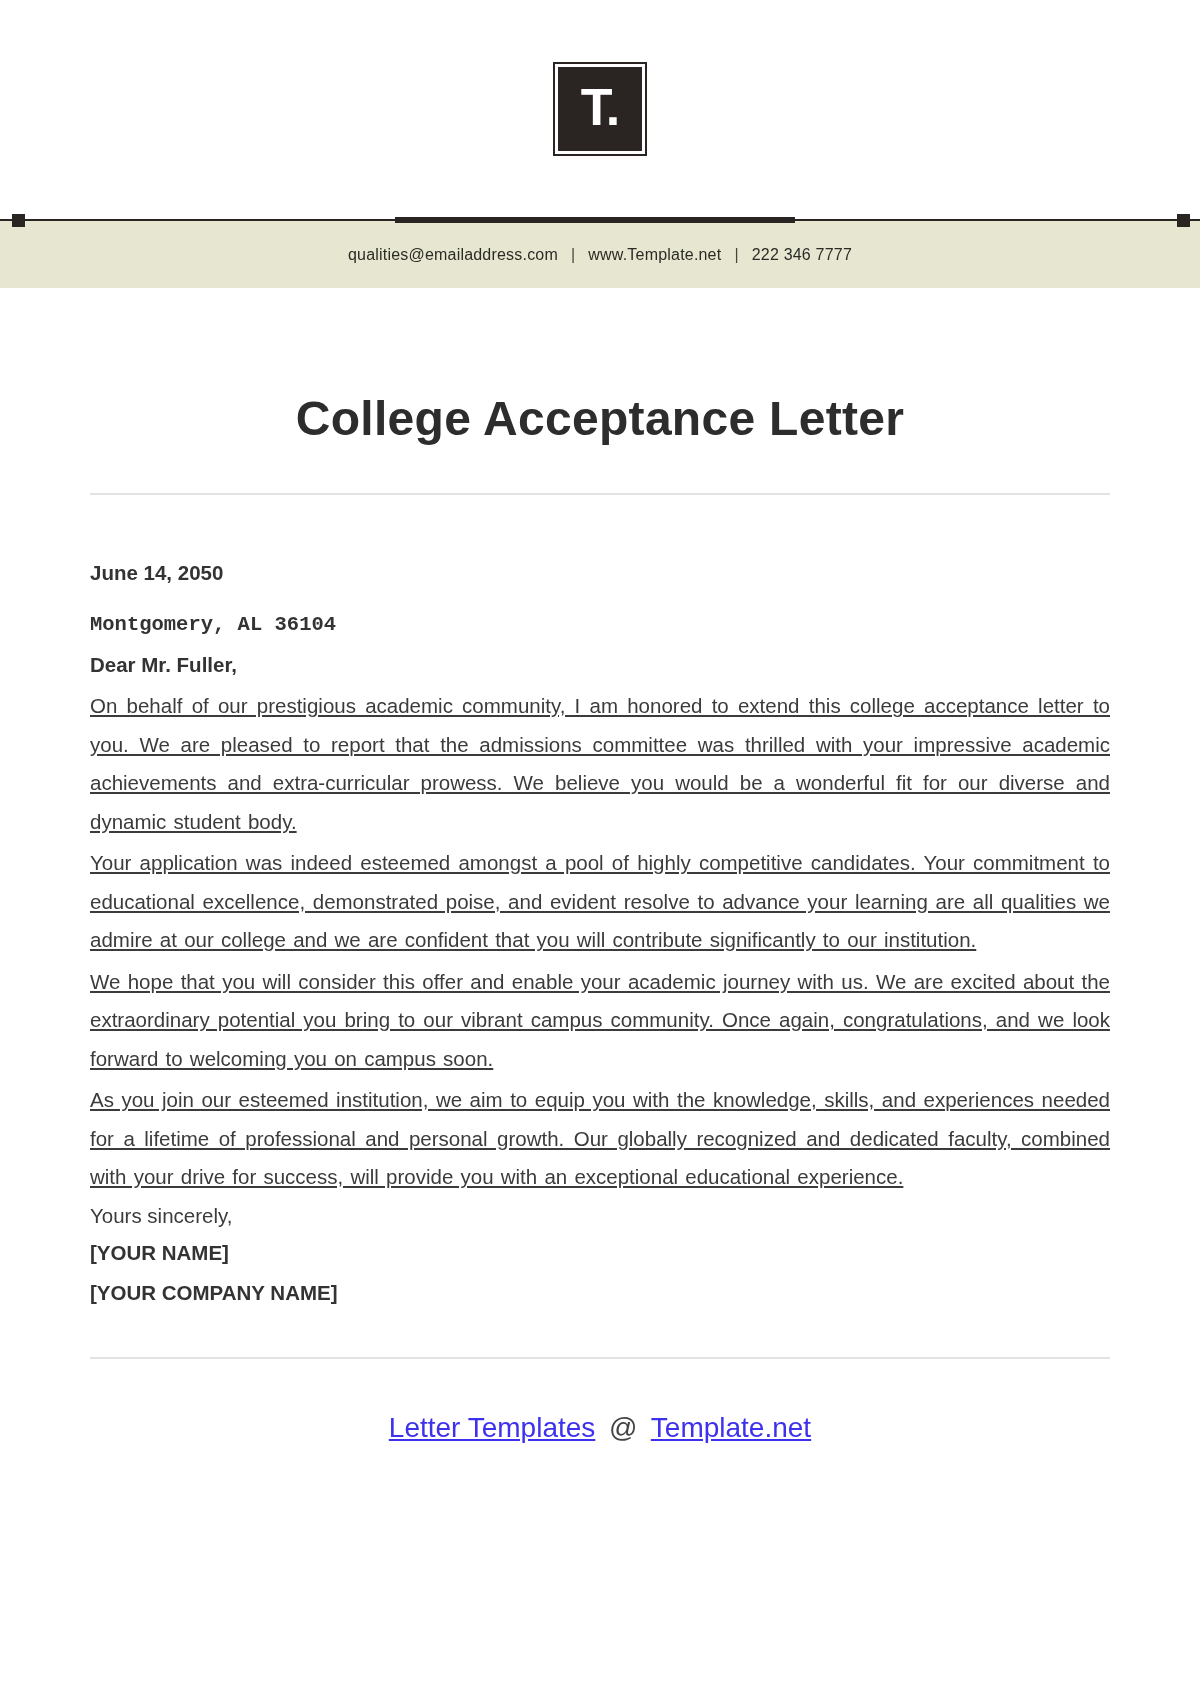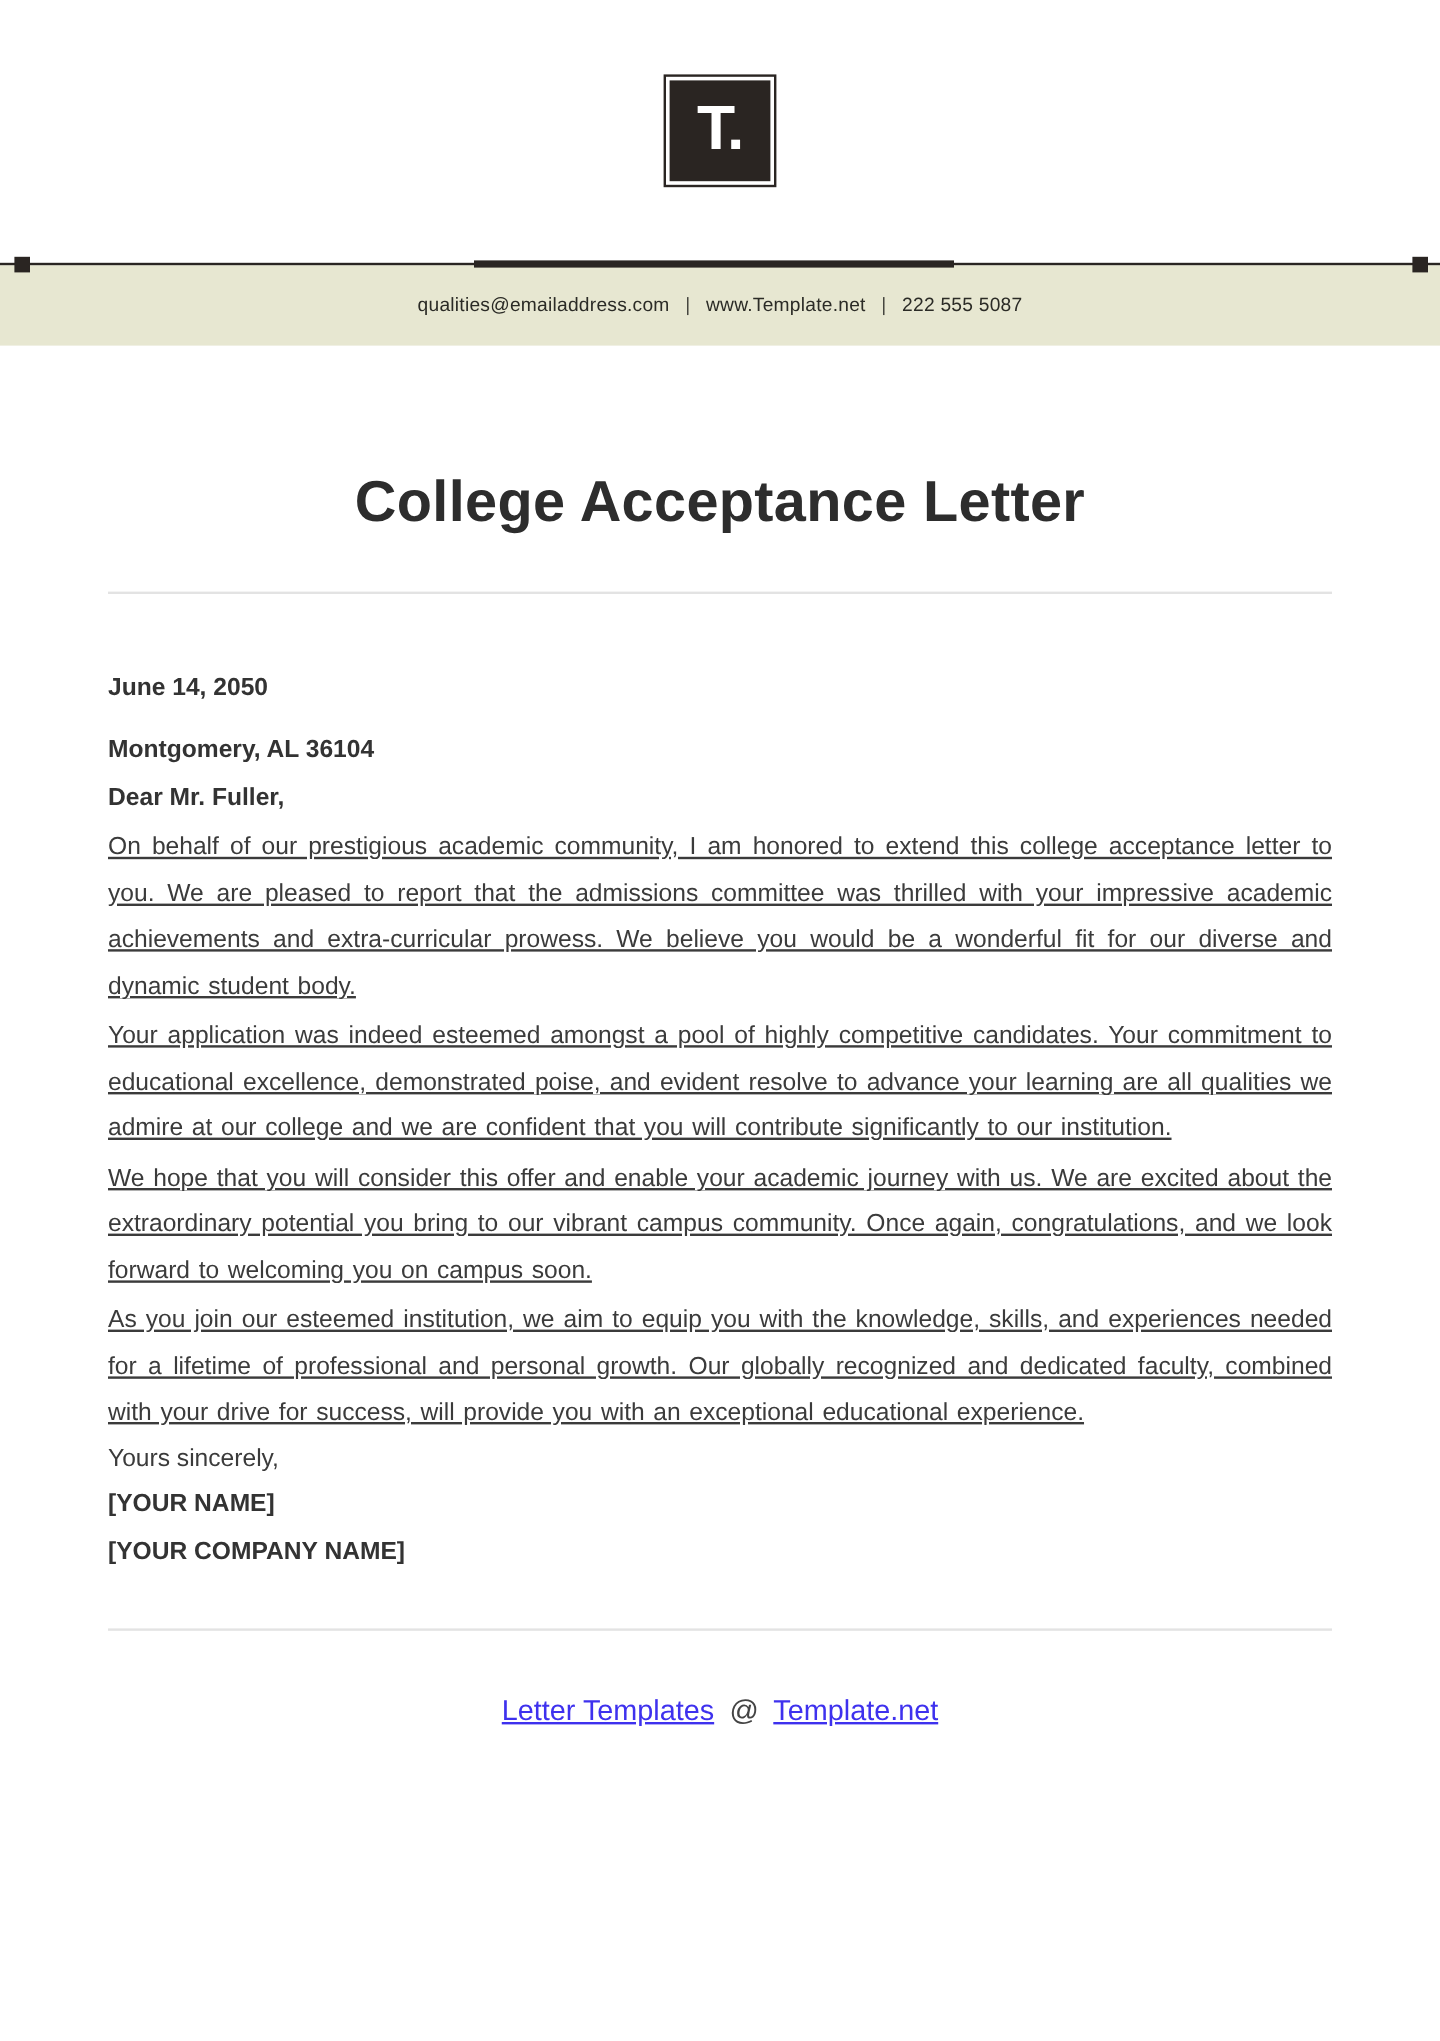--- a/index.html
+++ b/index.html
@@ -86,21 +86,21 @@
 
   .letter { margin-top:60px; }
 
   .bold-line {
     font-weight:700;
     font-size:20.5px;
     line-height:36px;
     color:#333333;
   }
   .addr1 { margin-top:14px; }
-  .addr2 { margin-top:16px; }
+  .addr2 { margin-top:16px;font-family:Liberation Mono, monospace; }
   .salutation { margin-top:4px; }
 
   .para {
     margin-top:4px;
     font-size:20.5px;
     line-height:38.5px;
     text-align:justify;
     word-spacing:1.5px;
     color:#3b3b3b;
     text-decoration:underline;
@@ -113,21 +113,21 @@
     color:#3b3b3b;
   }
   .sig-name { line-height:36px; }
   .sig-company { margin-top:4px; line-height:36px; }
 
   
   .footer-rule { margin-top:46px; }
   .footer {
     margin-top:53px;
     text-align:center;
-    font-size:24px;
+    font-size:28px;
     color:#444444;
   }
   .flink {
     color:#3e31ee;
     text-decoration:underline;
     cursor:pointer;
   }
   .footer .at { margin:0 6px; color:#444444; }
 </style>
 </head>
@@ -146,21 +146,21 @@
     <span class="endcap left"></span>
     <span class="thick-bar"></span>
     <span class="endcap right"></span>
   </div>
 
   <div class="contact-band">
     <span>qualities@emailaddress.com</span>
     <span class="sep">|</span>
     <span>www.Template.net</span>
     <span class="sep">|</span>
-    <span>222 555 5087</span>
+    <span>222 346 7777</span>
   </div>
 </header>
 
 <main class="content">
   <h1 class="title">College Acceptance Letter</h1>
 
   <hr class="rule">
 
   <section class="letter">
     <p class="bold-line">June 14, 2050</p>

